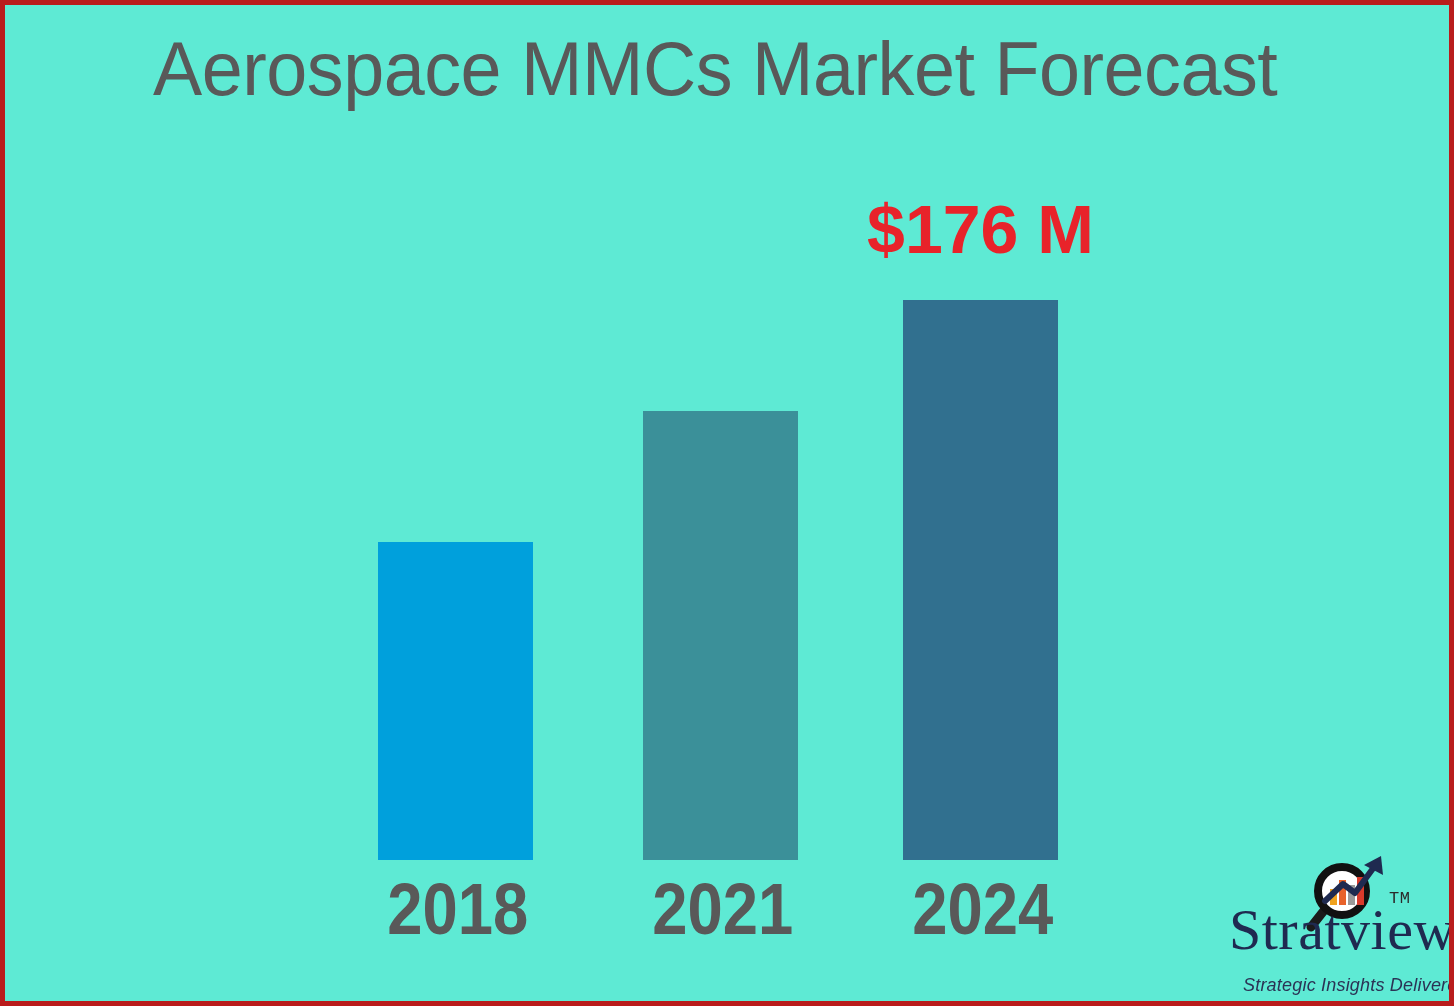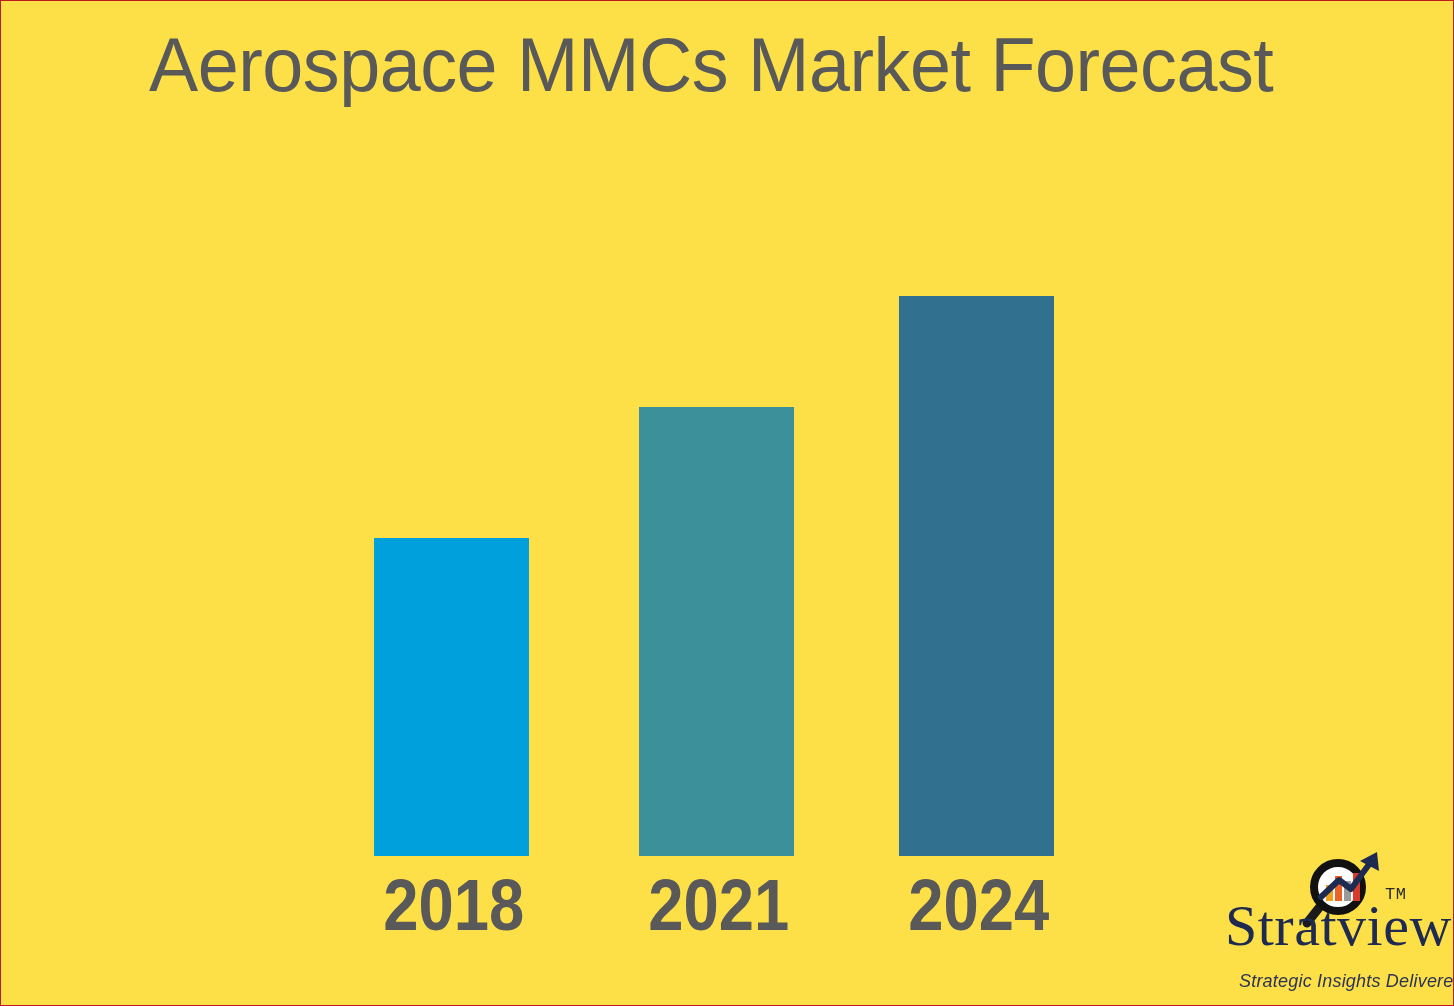--- a/index.html
+++ b/index.html
@@ -4,22 +4,22 @@
 <style>
   html, body {
     margin: 0;
     padding: 0;
     background: #ffffff;
   }
   #canvas {
     position: relative;
     width: 1454px;
     height: 1006px;
-    background: #fde047;
-    border: 1px solid #b91c1c;
+    background: #5eead4;
+    border: 5px solid #b91c1c;
     box-sizing: border-box;
     overflow: hidden;
     font-family: "Liberation Sans", sans-serif;
   }
 
   
   #chart-title {
     position: absolute;
     left: 148px;
     top: 16px;
@@ -149,20 +149,21 @@
 </style>
 </head>
 <body>
 
 <div id="canvas">
 
   <div id="chart-title" style="color: rgb(89, 89, 89);">Aerospace MMCs Market Forecast</div>
 
   <div id="plot-area">
 
+    <div id="value-callout" style="color: rgb(232, 35, 42);">$176 M</div>
 
     <div class="bar bar-2018" style="background: rgb(0, 160, 220); height: 318px; bottom: 151px;"></div>
     <div class="bar bar-2021" style="background: rgb(59, 144, 153); height: 449px; bottom: 151px;"></div>
     <div class="bar bar-2024" style="background: rgb(49, 112, 143); height: 560px; bottom: 151px;"></div>
 
     <div class="bar-label label-2018">2018</div>
     <div class="bar-label label-2021">2021</div>
     <div class="bar-label label-2024">2024</div>
   </div>
 

